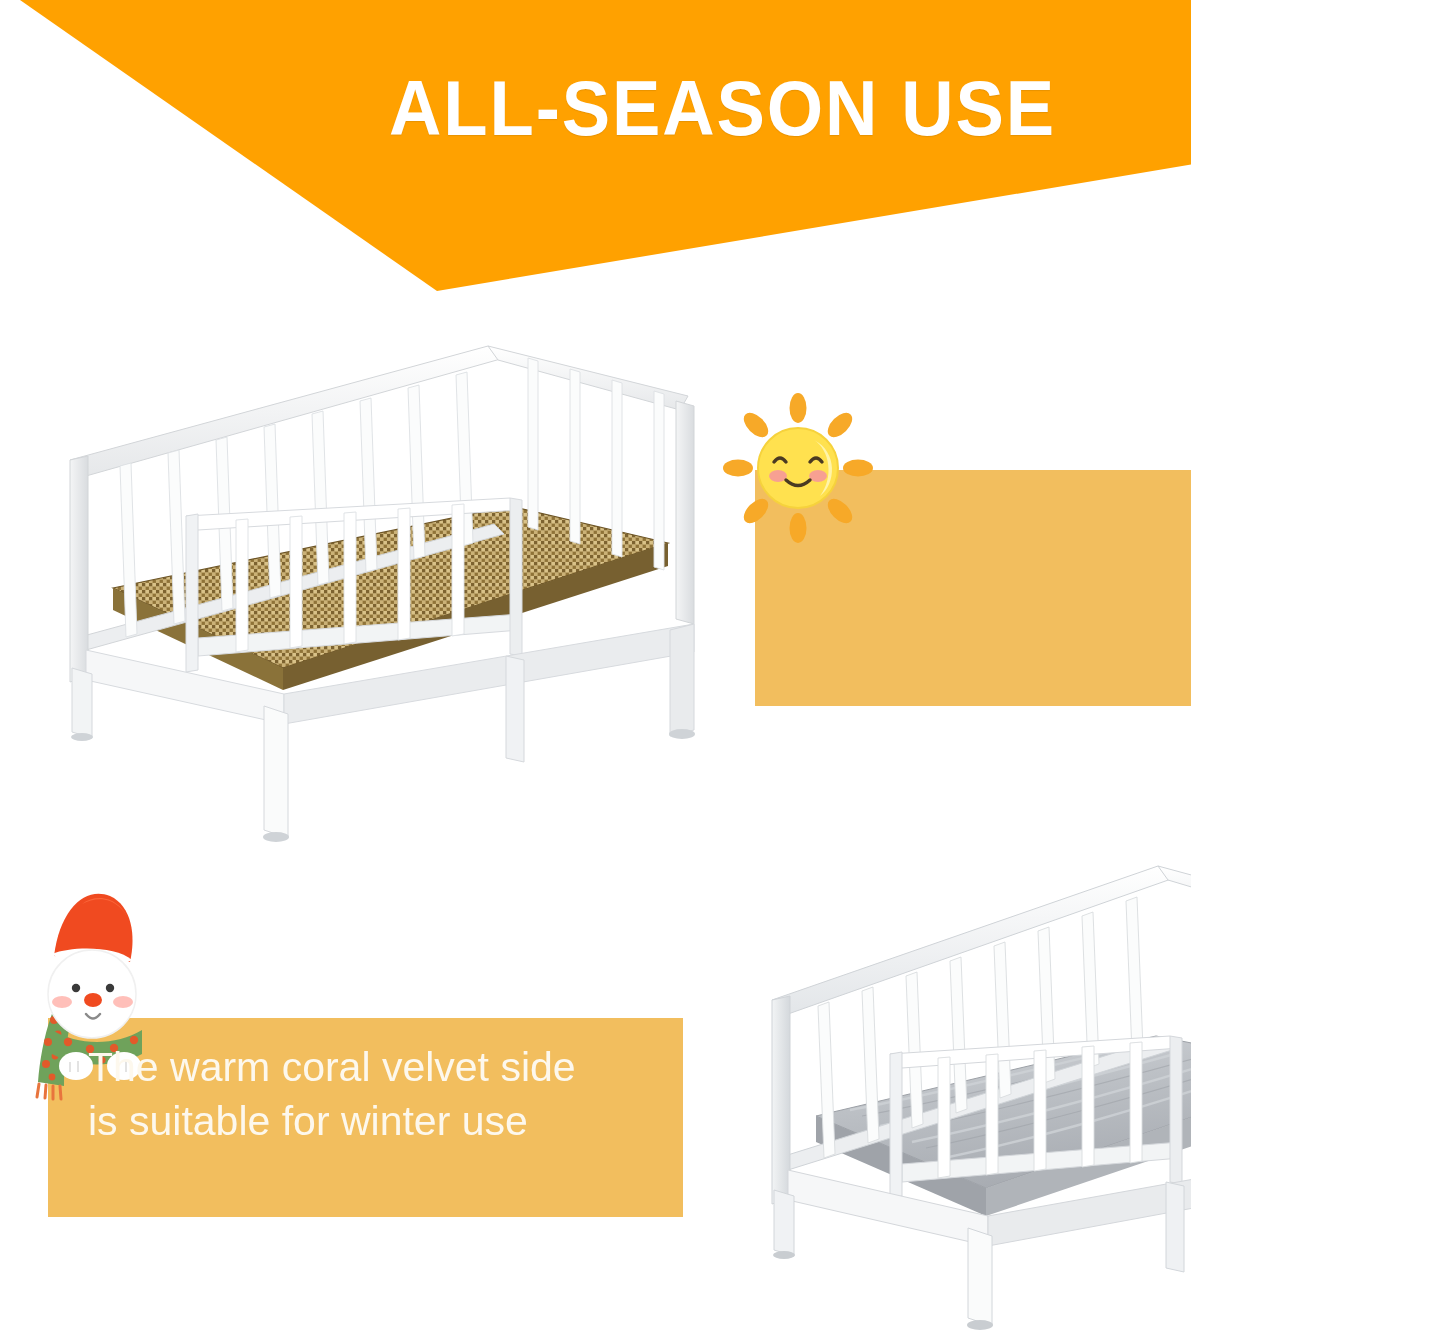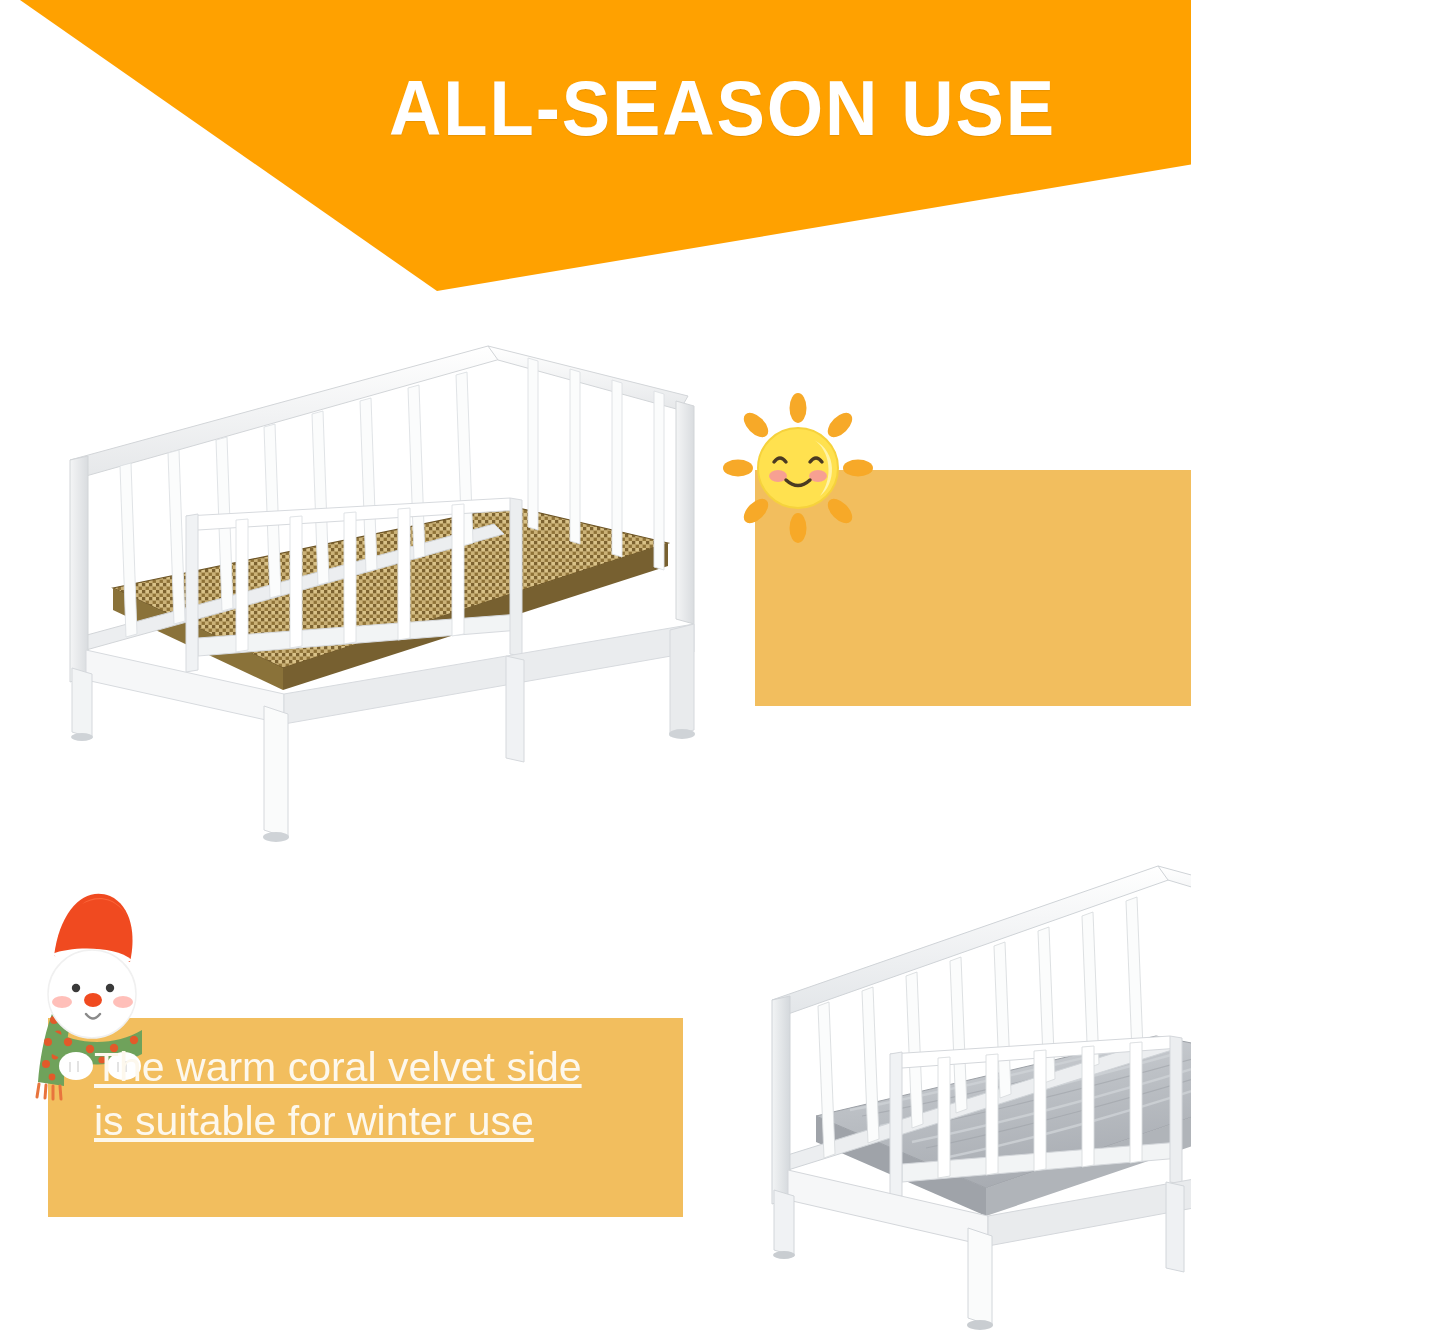--- a/index.html
+++ b/index.html
@@ -58,21 +58,21 @@
     font-size: 41px;
     line-height: 54px;
     font-weight: normal;
     white-space: pre-line;
   }
 
   #callout-summer { left: 755px; top: 470px; width: 643px; height: 236px; }
   #text-summer    { left: 790px; top: 524px; width: 600px; }
 
   #callout-winter { left: 48px;  top: 1018px; width: 635px; height: 199px; }
-  #text-winter    { left: 94px;  top: 1040px; width: 600px; text-decoration: underline; }
+  #text-winter    { left: 88px;  top: 1040px; width: 600px; }
 
   
   .deco { position: absolute; }
   #sun-icon-wrap      { left: 722px;  top: 392px; width: 152px; height: 152px; }
   #palm-icon-wrap     { left: 1182px; top: 336px; width: 202px; height: 200px; }
   #snowman-icon-wrap  { left: 24px;   top: 884px; width: 142px; height: 234px; }
 
   .deco svg { display: block; width: 100%; height: 100%; }
 
   

